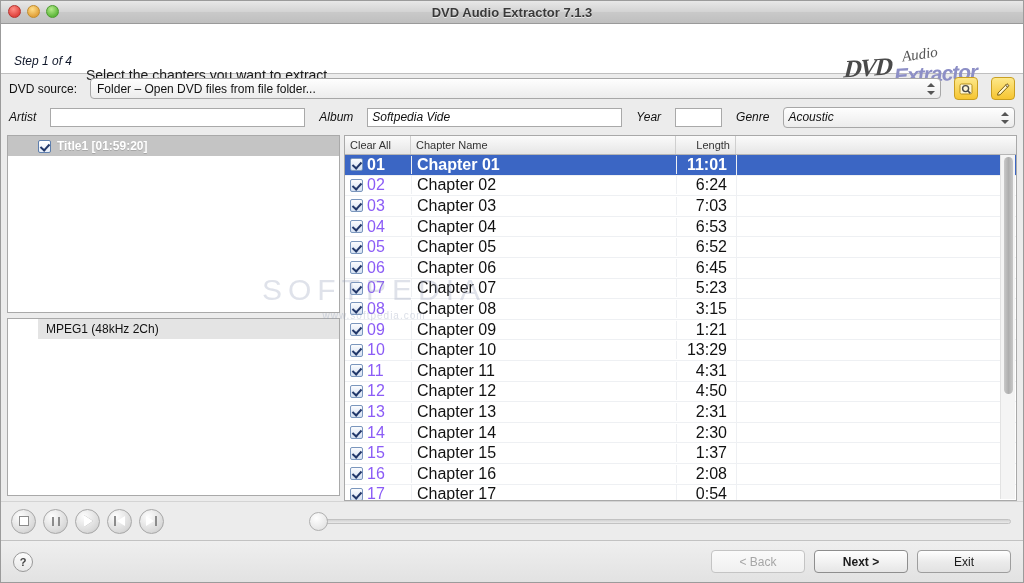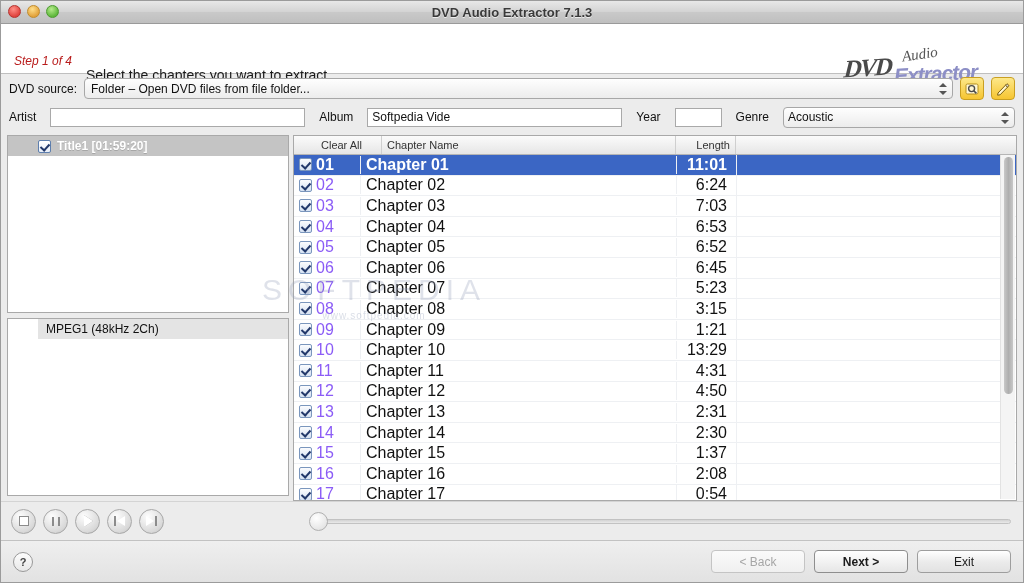--- a/index.html
+++ b/index.html
@@ -21,63 +21,63 @@
   .lights{position:absolute;left:7px;top:4px;display:flex;gap:6px;}
   .light{width:13px;height:13px;border-radius:50%;box-sizing:border-box;}
   .l-close{background:radial-gradient(circle at 40% 30%,#ff8f87,#e0443e 70%);border:1px solid #b5332f;}
   .l-min{background:radial-gradient(circle at 40% 30%,#ffdf8a,#e2a23c 70%);border:1px solid #c18b2c;}
   .l-max{background:radial-gradient(circle at 40% 30%,#b6eb8c,#5fb83c 70%);border:1px solid #4c9a2f;}
   .wintitle{width:100%;text-align:center;font-size:13px;font-weight:bold;color:#3a3a3a;
             text-shadow:0 1px 0 rgba(255,255,255,.7);}
 
   
   .header{flex:0 0 49px;position:relative;background:#fff;border-bottom:1px solid #bfbfbf;}
-  .step{position:absolute;left:13px;top:30px;font-size:12px;font-style:italic;color:#b91c1c;}
+  .step{position:absolute;left:13px;top:30px;font-size:12px;font-style:italic;color:#0f172a;}
   .headline{position:absolute;left:85px;top:43px;font-size:14px;color:#1a1a1a;}
   .logo{position:absolute;right:14px;top:24px;width:165px;height:36px;}
   .logo .dvd{position:absolute;left:0;top:6px;font-family:"Liberation Serif","DejaVu Serif",serif;
              font-size:25px;font-style:italic;font-weight:bold;color:#4a4a4a;letter-spacing:-2px;
              transform:skewX(-8deg) rotate(-4deg);}
   .logo .audio{position:absolute;left:58px;top:-2px;font-family:"Liberation Serif","DejaVu Serif",serif;
                font-size:15px;font-style:italic;color:#555;transform:rotate(-8deg);}
   .logo .extr{position:absolute;left:50px;top:14px;font-size:21px;font-weight:bold;font-style:italic;
               color:#8d8fc6;letter-spacing:-1px;transform:rotate(-3deg);}
 
   
-  .srcrow{flex:0 0 29px;display:flex;align-items:center;padding:0 8px;gap:7px;background:#ececec;}
+  .srcrow{flex:0 0 29px;display:flex;align-items:center;padding:0 8px;gap:13px;background:#ececec;}
   .lbl{font-size:12px;color:#111;white-space:nowrap;}
   .combo{flex:1;height:21px;border:1px solid #a7a7a7;border-radius:4px;
          background:linear-gradient(to bottom,#fefefe,#ececec);
          display:flex;align-items:center;padding:0 6px;position:relative;box-sizing:border-box;
          box-shadow:0 1px 0 rgba(255,255,255,.8) inset;}
   .combo .ctext{font-size:12px;color:#111;overflow:hidden;white-space:nowrap;}
   .stepper{position:absolute;right:4px;top:2px;width:11px;height:16px;
            display:flex;flex-direction:column;align-items:center;justify-content:space-around;}
   .stepper i{display:block;width:0;height:0;border-left:4px solid transparent;border-right:4px solid transparent;}
   .stepper .up{border-bottom:4px solid #555;}
   .stepper .dn{border-top:4px solid #555;}
   .iconbtn{width:22px;height:21px;border-radius:4px;flex:0 0 auto;position:relative;
            display:flex;align-items:center;justify-content:center;}
   .ic-search{background:linear-gradient(to bottom,#fde88a,#f6c531);border:1px solid #c99f22;}
   .ic-edit{background:linear-gradient(to bottom,#fde88a,#f6c531);border:1px solid #c99f22;}
 
   
-  .metarow{flex:0 0 28px;display:flex;align-items:center;padding:0 8px;gap:14px;background:#ececec;}
+  .metarow{flex:0 0 28px;display:flex;align-items:center;padding:0 8px;gap:14px;background:#ececec;font-style:italic;}
   .field{height:19px;border:1px solid #a9a9a9;background:#fff;box-sizing:border-box;
          display:flex;align-items:center;padding:0 4px;font-size:12px;color:#111;}
   .f-artist{width:255px;}
   .f-album{width:255px;}
   .f-year{width:47px;}
   .combo-genre{width:256px;height:21px;border:1px solid #a7a7a7;border-radius:4px;
          background:linear-gradient(to bottom,#fefefe,#ececec);position:relative;
          display:flex;align-items:center;padding:0 4px;box-sizing:border-box;}
 
   
   .body{flex:1 1 auto;display:flex;padding:4px 6px 0 6px;gap:4px;min-height:0;position:relative;}
-  .leftcol{width:282px;display:flex;flex-direction:column;gap:5px;}
+  .leftcol{width:333px;display:flex;flex-direction:column;gap:5px;}
   .panel{border:1px solid #a9a9a9;background:#fff;overflow:hidden;}
   .titles{height:176px;}
   .audioinfo{height:176px;padding-left:30px;}
   .row-sel-gray{background:#c4c4c4;height:20px;display:flex;align-items:center;padding-left:30px;gap:6px;
                 color:#fff;font-weight:bold;font-size:12px;text-shadow:0 1px 0 rgba(0,0,0,.15);}
   .row-plain{height:20px;display:flex;align-items:center;padding-left:8px;font-size:12px;color:#111;
              background:#e4e4e4;}
 
   
   .cb{width:13px;height:13px;border:1px solid #7a96bd;border-radius:2px;box-sizing:border-box;
@@ -88,21 +88,21 @@
   .cb.white{border-color:#5e7fae;background:linear-gradient(to bottom,#ffffff,#e8eef8);}
 
   
   .tablewrap{flex:1 1 auto;border:1px solid #a9a9a9;background:#fff;display:flex;flex-direction:column;
              min-width:0;position:relative;overflow:hidden;}
   .thead{display:flex;height:18px;flex:0 0 18px;
          background:linear-gradient(to bottom,#fbfbfb,#e6e6e6);
          border-bottom:1px solid #b5b5b5;font-size:11px;color:#333;}
   .th{display:flex;align-items:center;box-sizing:border-box;padding:0 5px;
       border-right:1px solid #cfcfcf;}
-  .th-clear{width:66px;margin-left:22px;}
+  .th-clear{width:66px;}
   .th-name{flex:1 1 auto;}
   .th-len{width:60px;justify-content:flex-end;}
   .th-pad{width:280px;border-right:none;}
   .tbody{flex:1 1 auto;overflow:hidden;}
   .tr{display:flex;height:19.6px;align-items:center;border-bottom:1px solid #eef0f3;font-size:16px;}
   .tr.sel{background:#3b66c4;color:#fff;}
   .tr.sel .td-num,.tr.sel .td-name,.tr.sel .td-len{color:#fff;font-weight:bold;}
   .td{box-sizing:border-box;display:flex;align-items:center;}
   .td-cb{width:19px;padding-left:5px;}
   .td-num{width:47px;padding-left:3px;color:#8b5cf6;}

